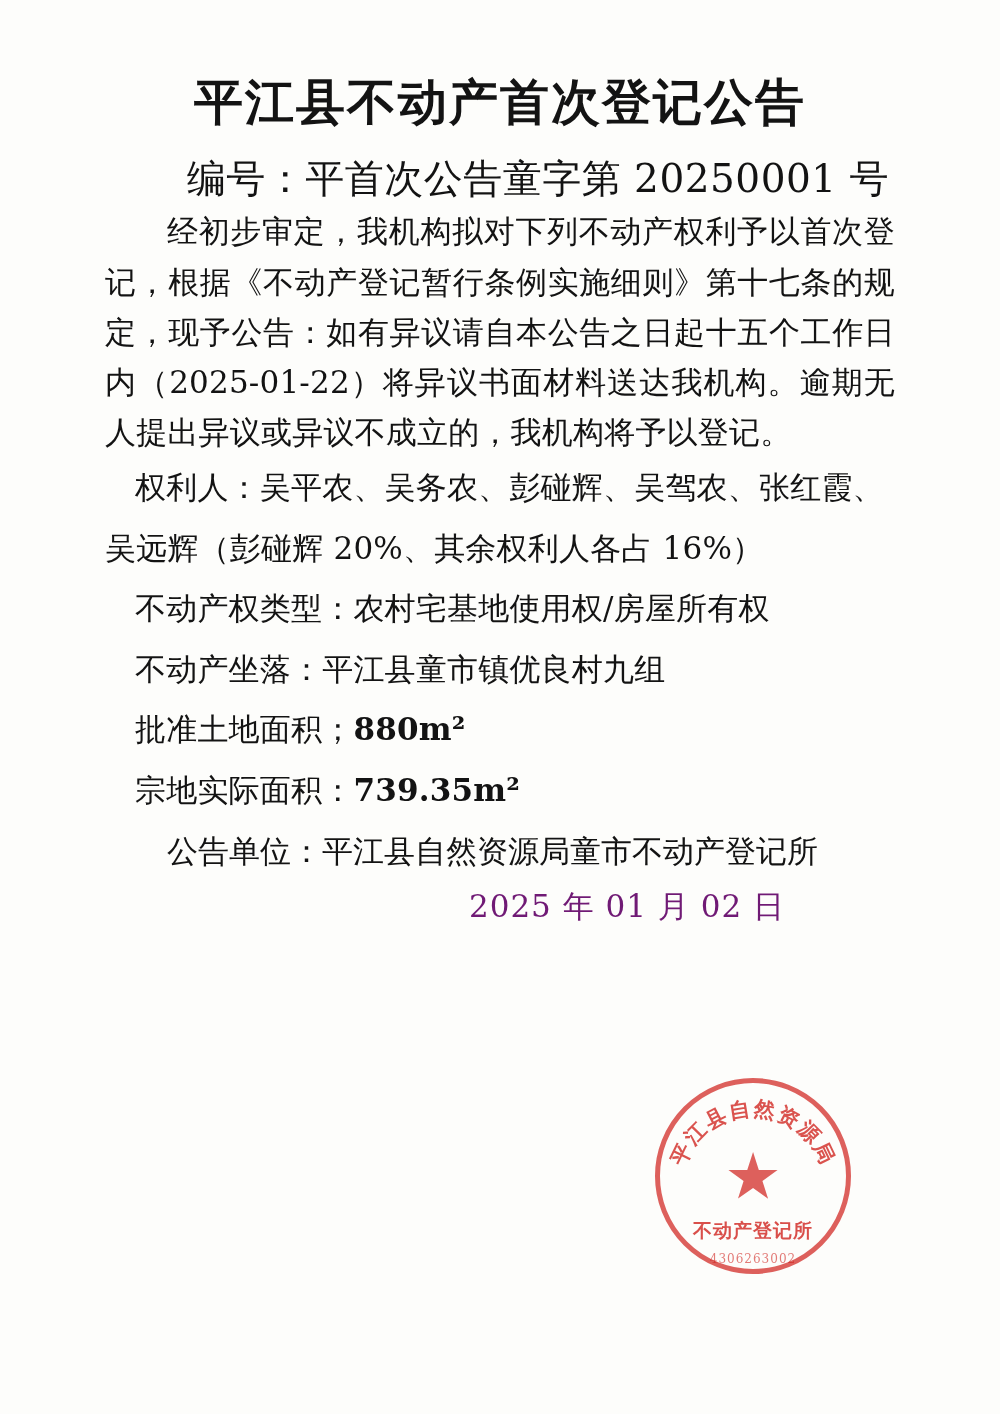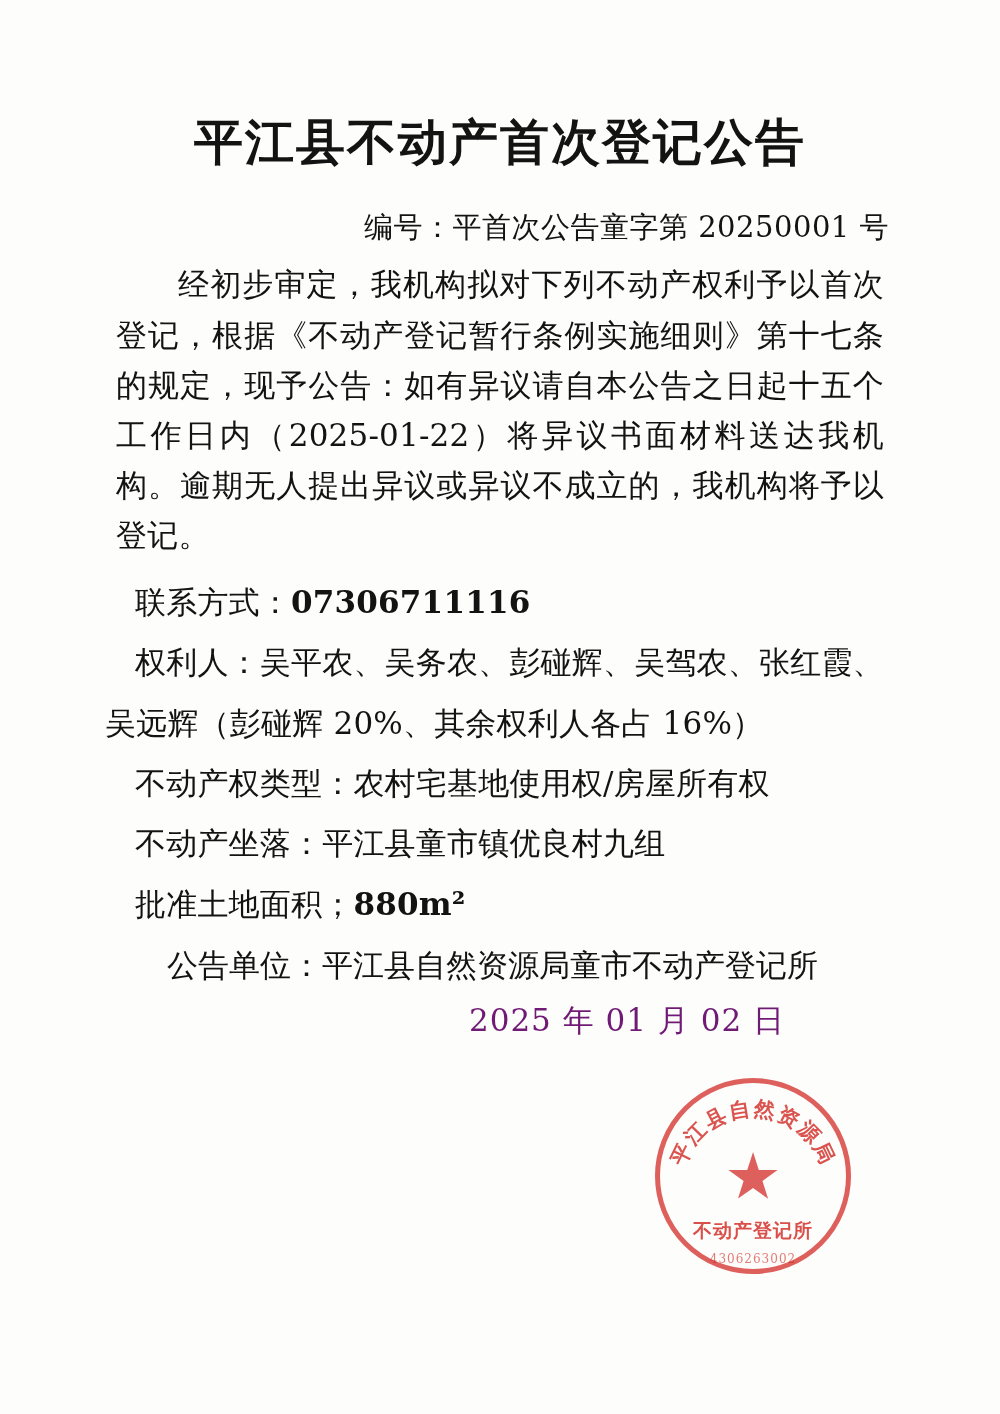--- a/index.html
+++ b/index.html
@@ -22,39 +22,39 @@
     box-sizing: border-box;
     padding: 0 105px;
     background: #fdfdfb;
   }
   .doc-title {
     text-align: center;
     font-size: 49px;
     font-weight: bold;
     letter-spacing: 2px;
     margin: 0;
-    padding-top: 114px;
+    padding-top: 74px;
     line-height: 1.15;
     color: #131313;
     font-family: "DejaVu Serif", "Liberation Serif", serif;
   }
   .doc-number {
-    font-size: 29px;
+    font-size: 39px;
     text-align: right;
-    margin-top: 38px;
+    margin-top: 22px;
     margin-right: 6px;
     letter-spacing: 0.5px;
     color: #131313;
   }
   .para {
     font-size: 31px;
     line-height: 1.62;
     text-align: justify;
     text-justify: inter-ideograph;
-    margin: 11px;
+    margin: 0;
     color: #131313;
     letter-spacing: 0.2px;
   }
   .indent-2 {
     text-indent: 62px;
   }
   .block-gap {
     margin-top: 18px;
   }
   .field-line {
@@ -160,40 +160,40 @@
 
 <div class="page">
 
   <h1 class="doc-title">平江县不动产首次登记公告</h1>
 
   <div class="doc-number">编号：平首次公告童字第 20250001 号</div>
 
   <p class="para indent-2">经初步审定，我机构拟对下列不动产权利予以首次登记，根据《不动产登记暂行条例实施细则》第十七条的规定，现予公告：如有异议请自本公告之日起十五个工作日内（2025-01-22）将异议书面材料送达我机构。逾期无人提出异议或异议不成立的，我机构将予以登记。</p>
 
 
-  <div class="field-line">
-    <span>联系方式：</span><span class="bold-val">07306711116</span>
-  </div>
 
   <div class="field-line wrapline">
     <span>权利人：</span><span>吴平农、吴务农、彭碰辉、吴驾农、张红霞、吴远辉（彭碰辉 20%、其余权利人各占 16%）</span>
   </div>
 
   <div class="field-line">
     <span>不动产权类型：</span><span>农村宅基地使用权/房屋所有权</span>
   </div>
 
   <div class="field-line">
     <span>不动产坐落：</span><span>平江县童市镇优良村九组</span>
   </div>
 
   <div class="field-line">
     <span>批准土地面积；</span><span class="bold-val">880m²</span>
   </div>
 
+  <div class="field-line">
+    <span>宗地实际面积：</span><span class="bold-val">739.35m²</span>
+  </div>
 
 
   <div class="sign-block">
     <div class="sign-org">公告单位：平江县自然资源局童市不动产登记所</div>
     <div class="sign-date">2025 年 01 月 02 日</div>
   </div>
 
   <div class="seal">
     <div class="ring"></div>
     <div class="arc-text">

